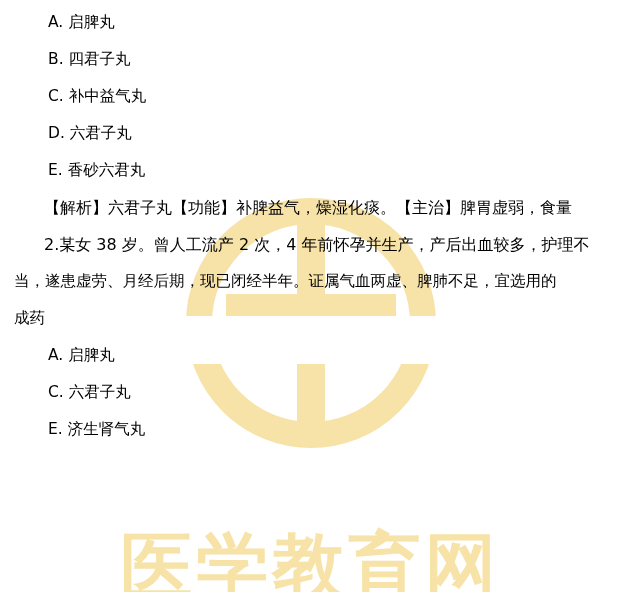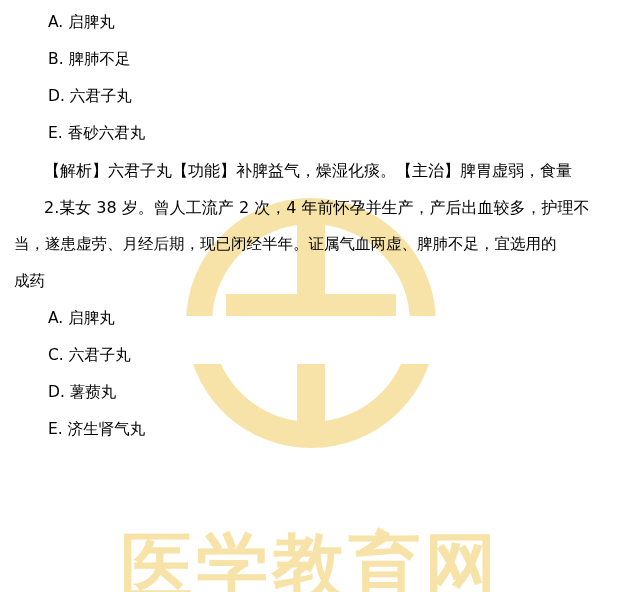--- a/index.html
+++ b/index.html
@@ -132,30 +132,30 @@
       <div class="wm-cross-v"></div>
       <div class="wm-cross-h"></div>
       <div class="wm-notch"></div>
     </div>
     <div class="wm-text">医学教育网</div>
   </div>
 
   <div id="content">
 
     <div class="opt">A. 启脾丸</div>
-    <div class="opt">B. 脾肺不足</div>
+    <div class="opt">B. 四君子丸</div>
+    <div class="opt">C. 补中益气丸</div>
     <div class="opt">D. 六君子丸</div>
     <div class="opt">E. 香砂六君丸</div>
 
 
     <div class="para"><span>【解析】</span><span>六君子丸【功能】补脾益气，燥湿化痰。【主治】脾胃虚弱，食量</span></div>
 
     <div class="para">2.某女 38 岁。曾人工流产 2 次，4 年前怀孕并生产，产后出血较多，护理不</div>
     <div class="para-wrap">当，遂患虚劳、月经后期，现已闭经半年。证属气血两虚、脾肺不足，宜选用的</div>
     <div class="para-wrap">成药</div>
 
     <div class="opt">A. 启脾丸</div>
     <div class="opt">C. 六君子丸</div>
-    <div class="opt">D. 薯蓣丸</div>
     <div class="opt">E. 济生肾气丸</div>
 
   </div>
 </div>
 
 </body></html>

